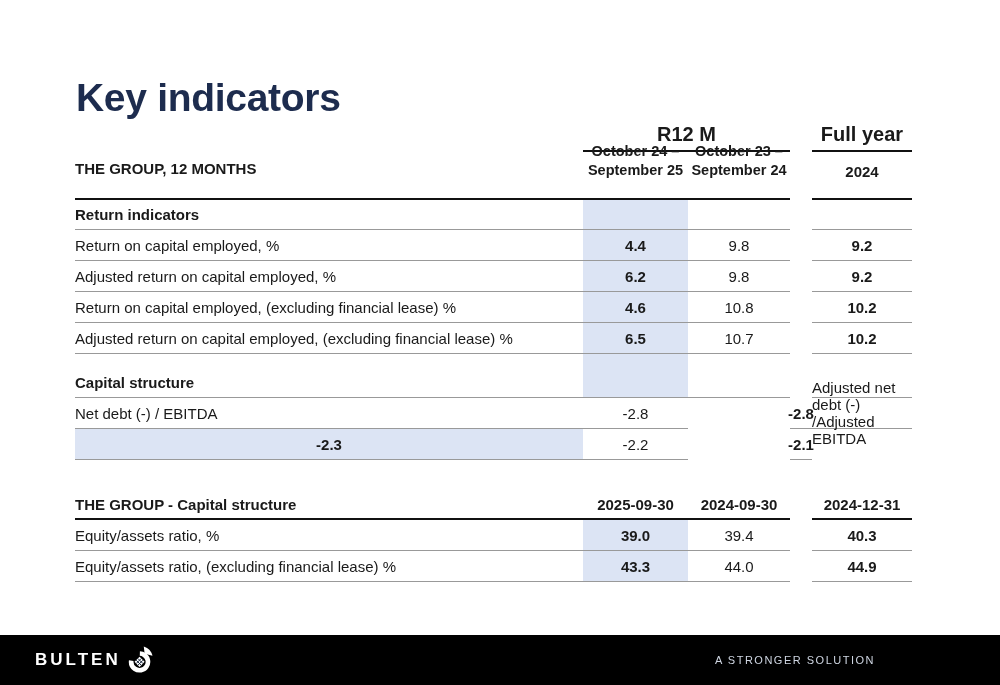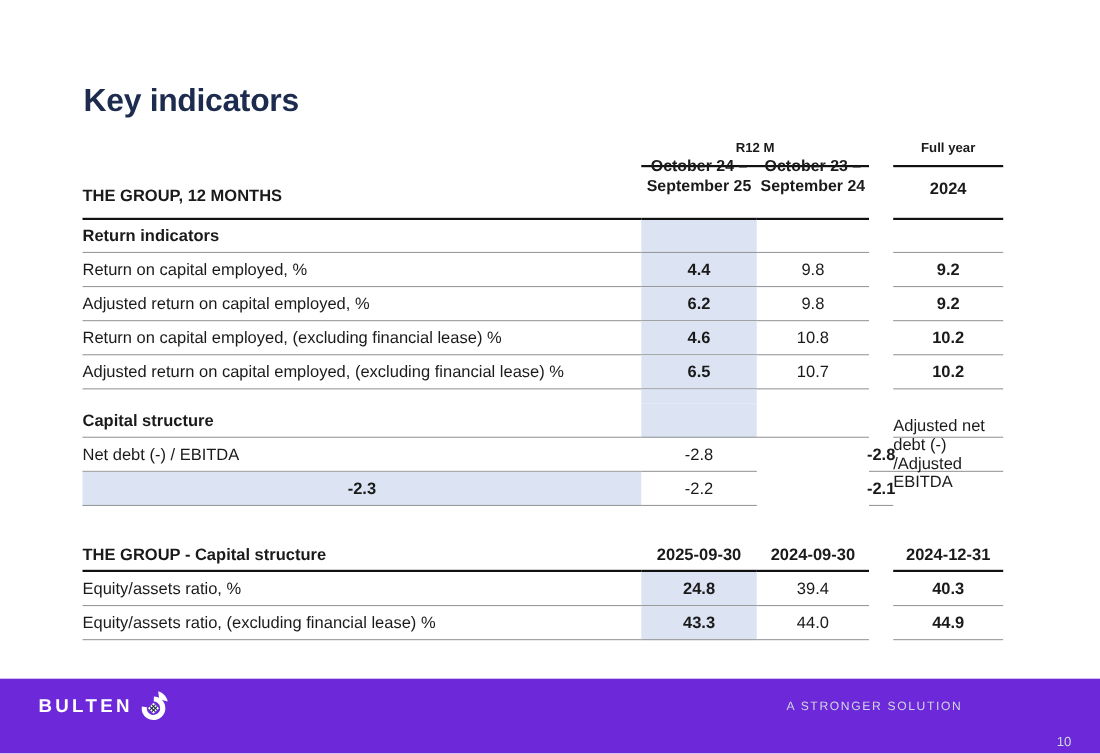--- a/index.html
+++ b/index.html
@@ -5,48 +5,48 @@
   * { margin:0; padding:0; box-sizing:border-box; }
   body { background:#e8e8e8; font-family:"Liberation Sans", sans-serif; }
   .slide {
     position:relative; width:1000px; height:685px;
     background:#ffffff; overflow:hidden;
     font-family:"Liberation Sans", sans-serif;
     color:#1a1a1a;
   }
   .title {
     position:absolute; left:76px; top:76px;
-    font-size:29px; font-weight:700; color:#1d2c4e; letter-spacing:-0.3px;
+    font-size:39px; font-weight:700; color:#1d2c4e; letter-spacing:-0.3px;
   }
   
   .tbl {
     position:absolute; left:75px; width:837px;
     display:grid;
     grid-template-columns:508px 105px 102px 22px 100px;
     font-size:15px;
   }
   .tbl1 { top:118px; grid-template-rows:34px 48px 30px 31px 31px 31px 31px 13px 31px 31px 31px; }
   .tbl2 { top:490px; grid-template-rows:30px 31px 31px; }
   .cell { display:flex; align-items:center; }
   .lbl  { justify-content:flex-start; }
   .num  { justify-content:center; text-align:center; }
   .b    { font-weight:700; }
   .hl   { background:#dce4f4; }
   .bb   { border-bottom:1px solid #999999; }
   .bbk  { border-bottom:2.5px solid #111111; }
   .span2 { grid-column:2 / 4; }
-  .grphead { font-size:12px; font-weight:700; justify-content:center; }
+  .grphead { font-size:20px; font-weight:700; justify-content:center; }
   .colhead { font-weight:700; font-size:14.5px; flex-direction:column; justify-content:flex-end;
              line-height:1.3; text-align:center; padding-bottom:18px; }
-  .bottomleft { align-items:flex-end; padding-bottom:11px; font-weight:700; }
+  .bottomleft { align-items:flex-end; padding-bottom:21px; font-weight:700; }
   .bottomcenter { align-items:flex-end; justify-content:center; padding-bottom:18px; font-weight:700; }
   
   .footer {
-    position:absolute; left:0; bottom:0; width:1000px; height:68px;
-    background:#6d28d9; display:flex; align-items:center;text-decoration:underline;
+    position:absolute; left:0; bottom:0; width:1000px; height:50px;
+    background:#000000; display:flex; align-items:center;text-decoration:underline;
   }
   .logo { position:absolute; left:35px; top:0; height:50px; display:flex; align-items:center; gap:7px; }
   .logo-text { color:#ffffff; font-size:17px; font-weight:700; letter-spacing:3px; }
   .tagline {
     position:absolute; right:125px; top:0; height:50px; display:flex; align-items:center;
     color:#cfd6e2; font-size:11px; letter-spacing:1.5px;
   }
   .pagenum {
     position:absolute; right:26px; top:0; height:50px; display:flex; align-items:center;
     color:#cfd6e2; font-size:12px;margin-top:32px;
@@ -134,21 +134,21 @@
 
   <div class="tbl tbl2">
 
     <div class="cell lbl b bbk">THE GROUP - Capital structure</div>
     <div class="cell num b bbk">2025-09-30</div>
     <div class="cell num b bbk">2024-09-30</div>
     <div class="cell"></div>
     <div class="cell num b bbk">2024-12-31</div>
 
     <div class="cell lbl bb">Equity/assets ratio, %</div>
-    <div class="cell num b hl bb">24.8</div>
+    <div class="cell num b hl bb">39.0</div>
     <div class="cell num bb">39.4</div>
     <div class="cell"></div>
     <div class="cell num b bb">40.3</div>
 
     <div class="cell lbl bb">Equity/assets ratio, (excluding financial lease) %</div>
     <div class="cell num b hl bb">43.3</div>
     <div class="cell num bb">44.0</div>
     <div class="cell"></div>
     <div class="cell num b bb">44.9</div>
   </div>

